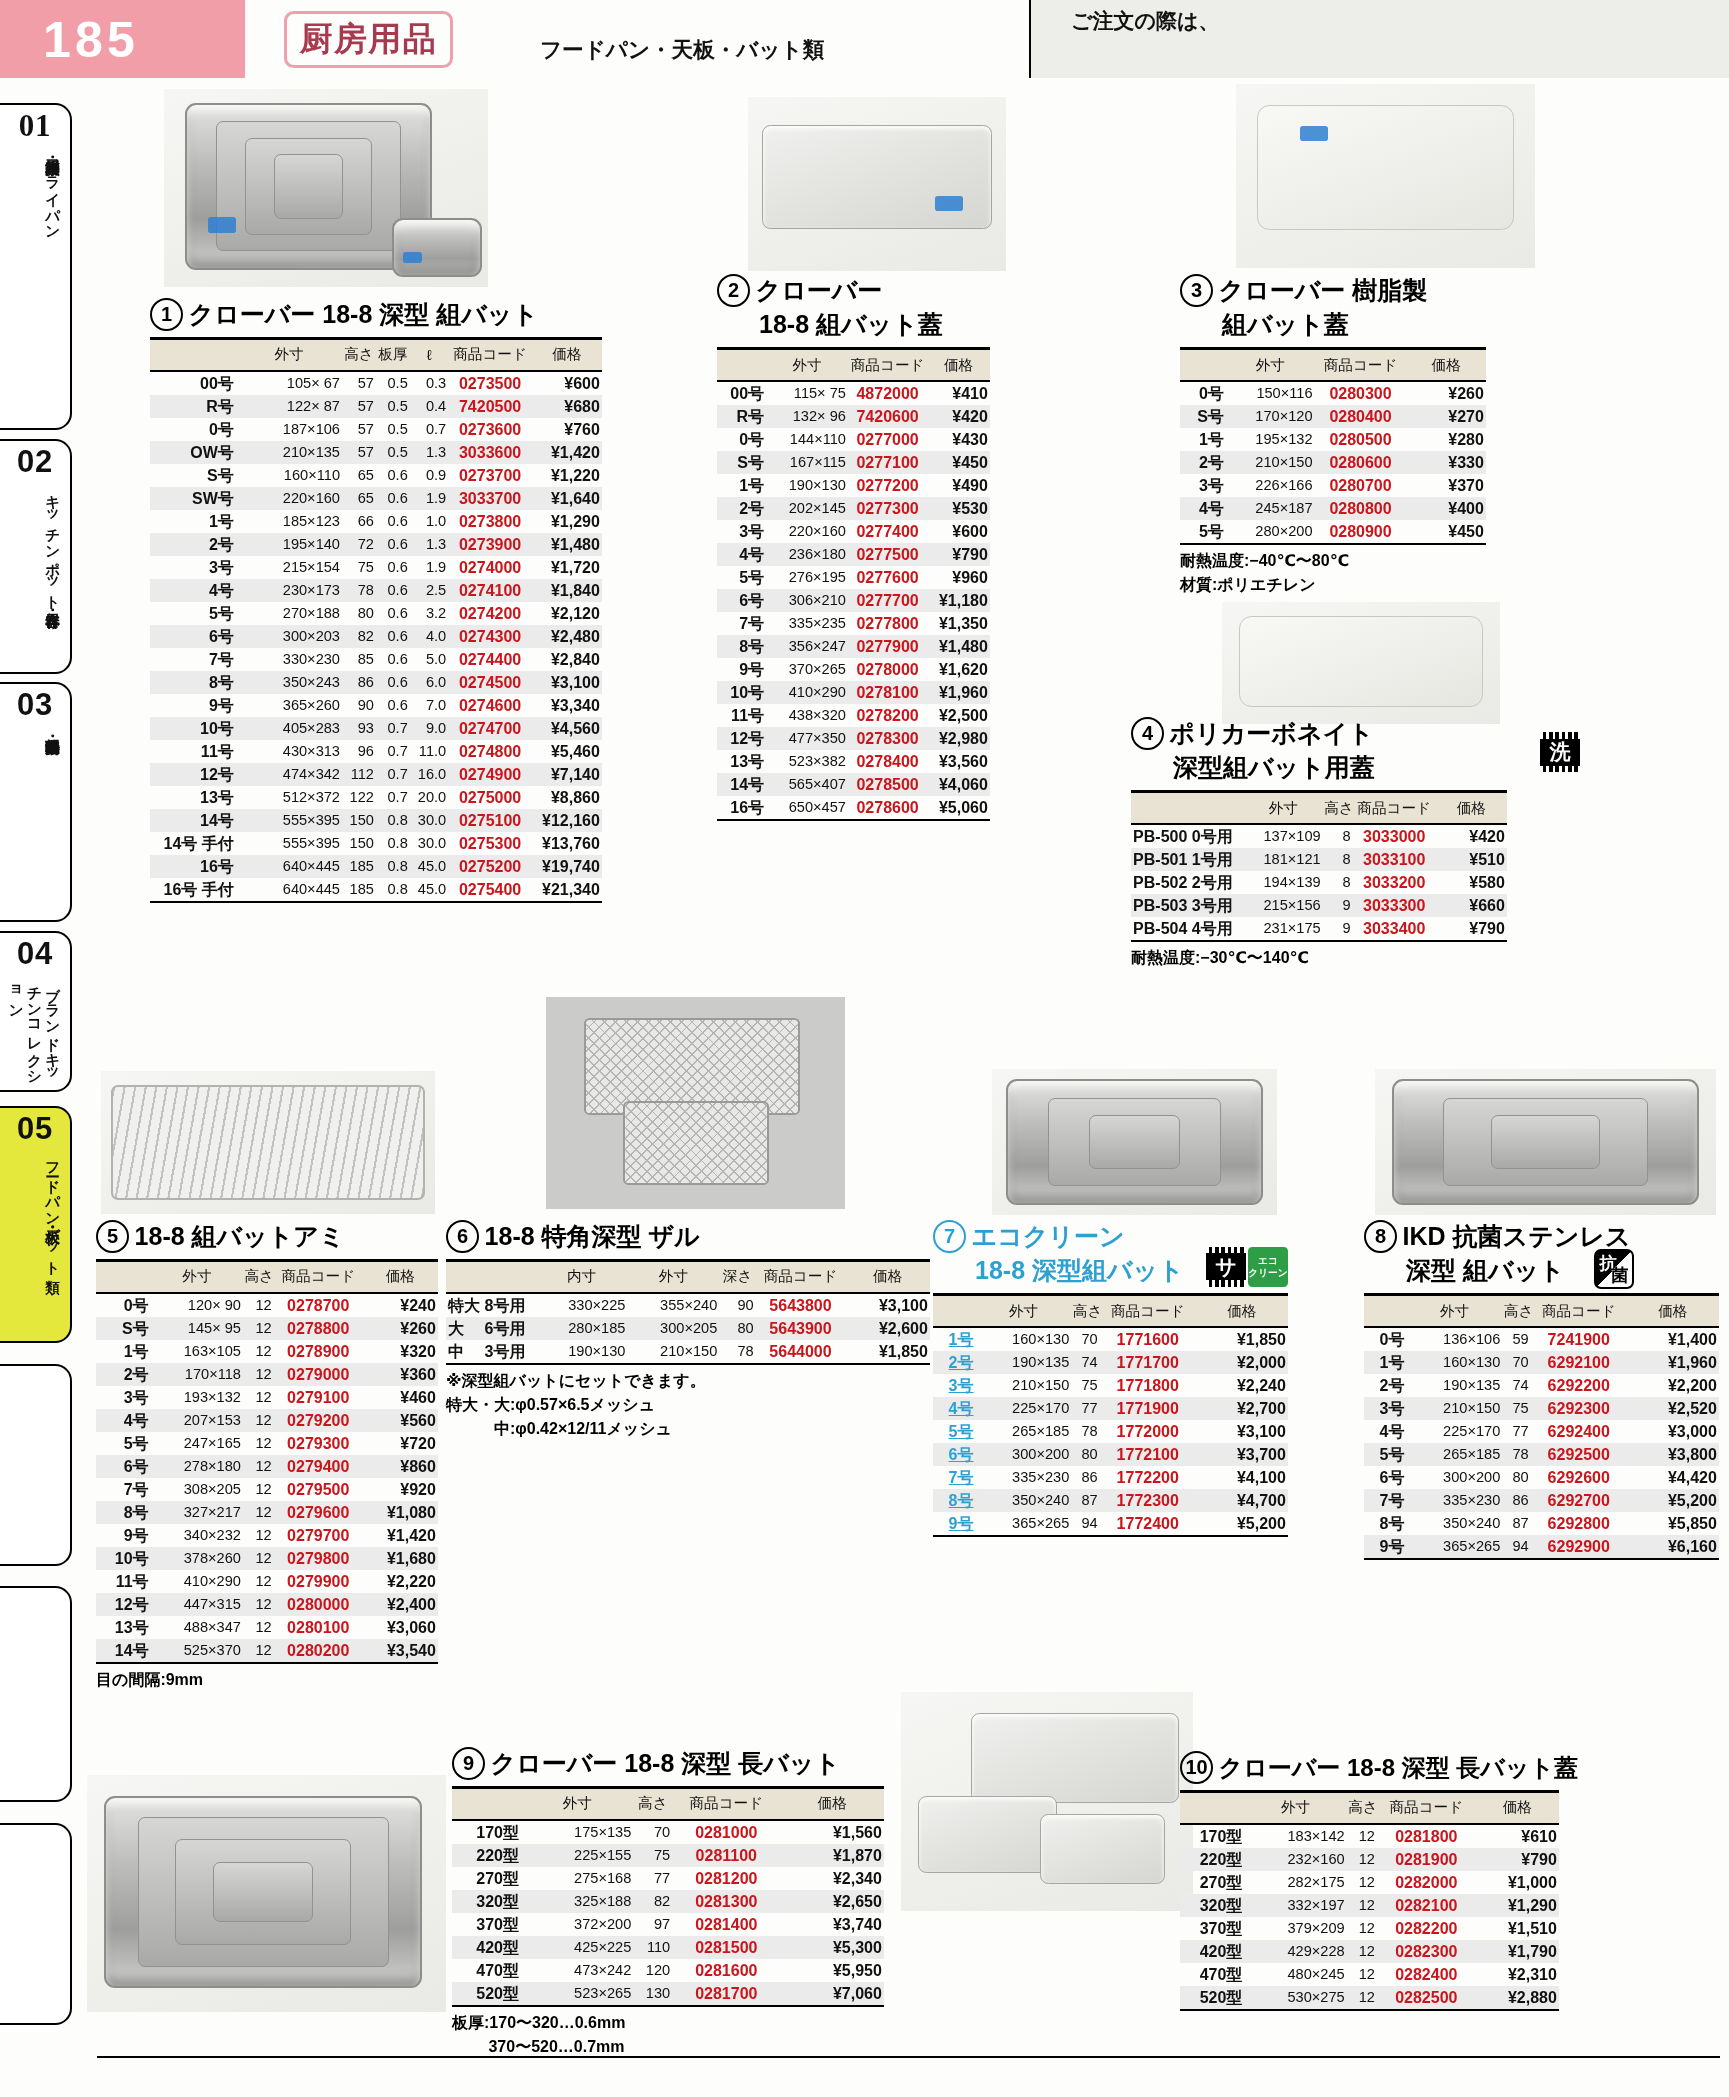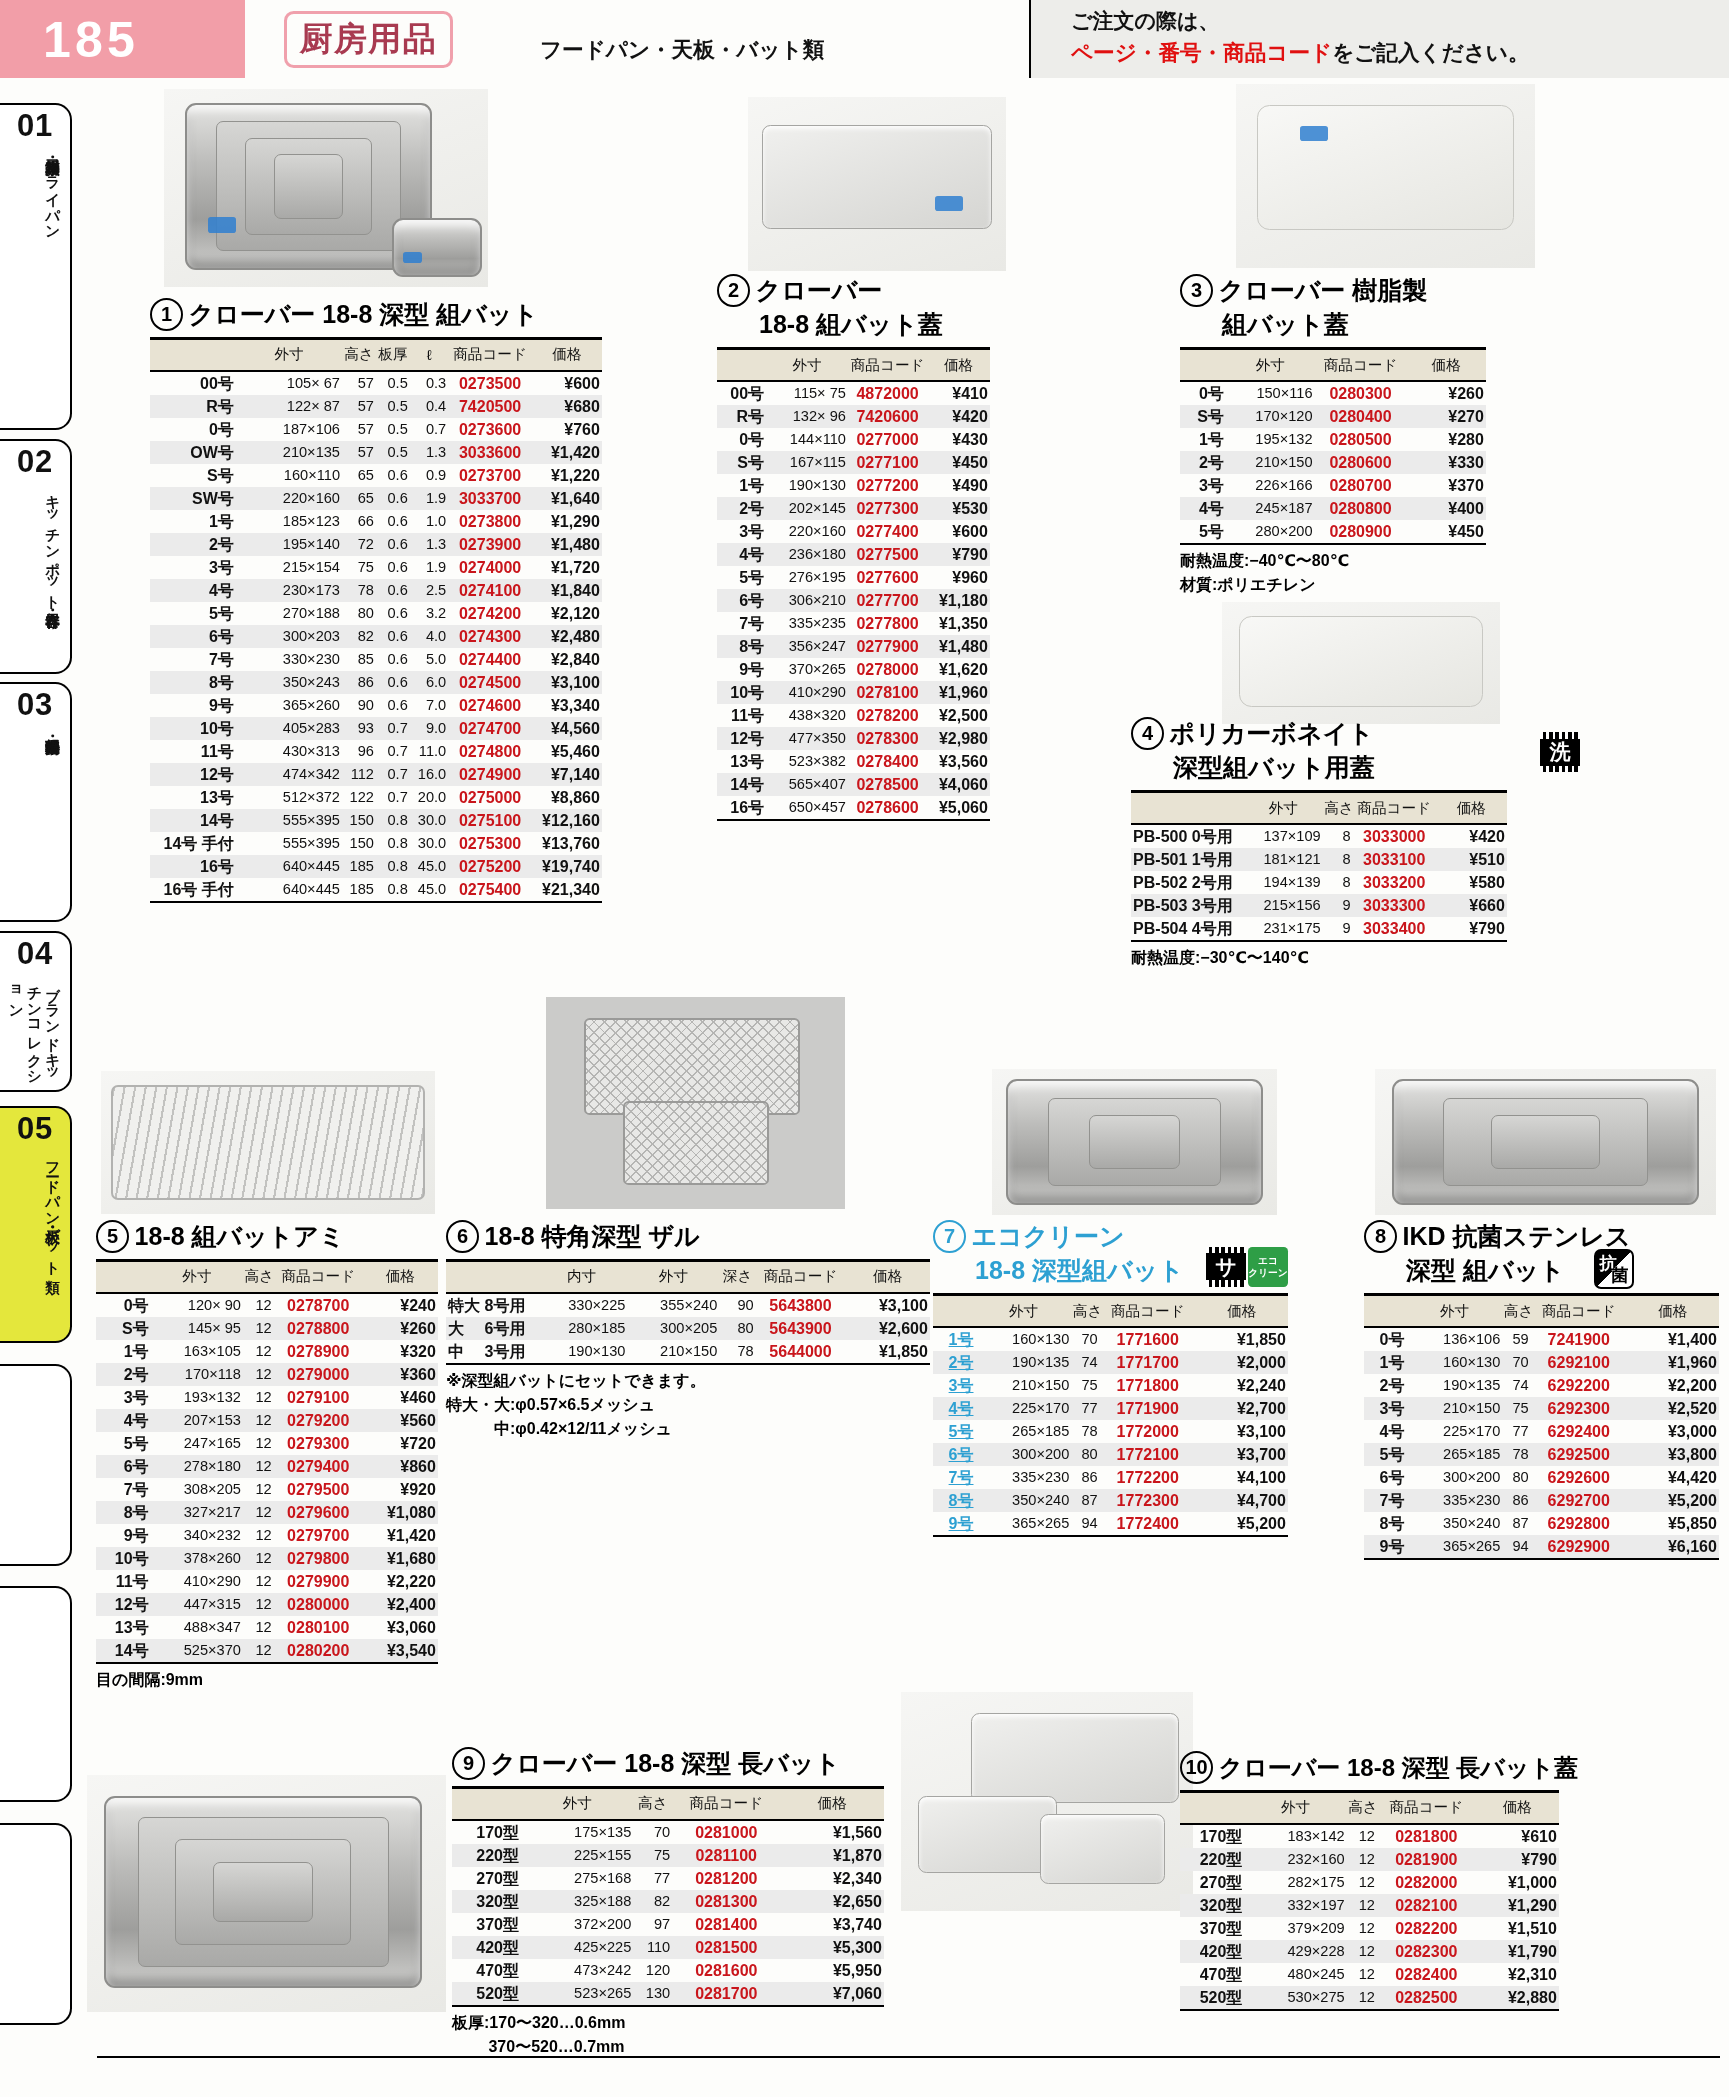--- a/index.html
+++ b/index.html
@@ -73,24 +73,23 @@
 <body>
 
 <div id="page">
 
   <div id="hdr-pink"></div>
   <div id="page-num">185</div>
   <div id="cat-box">厨房用品</div>
   <div id="subcat">フードパン・天板・バット類</div>
   <div id="notice">
     <div class="l1">ご注文の際は、</div>
-    <div class="l2"><span class="hl">ページ・番号・商品コード</span><span>をご記入ください。</span></div>
-  </div>
-
-  <div class="tab" style="top:103px;height:327px;">
+  </div>
+
+  <div class="tab" style="top:103px;height:327px;font-family:Liberation Serif, serif;">
     <div class="num">01</div>
     <div class="vlabel">業務用鍋類・フライパン</div>
   </div>
   <div class="tab" style="top:439px;height:235px;">
     <div class="num">02</div>
     <div class="vlabel">キッチンポット・保存容器</div>
   </div>
   <div class="tab" style="top:682px;height:240px;">
     <div class="num">03</div>
     <div class="vlabel">中華料理道具・揚鍋</div>

